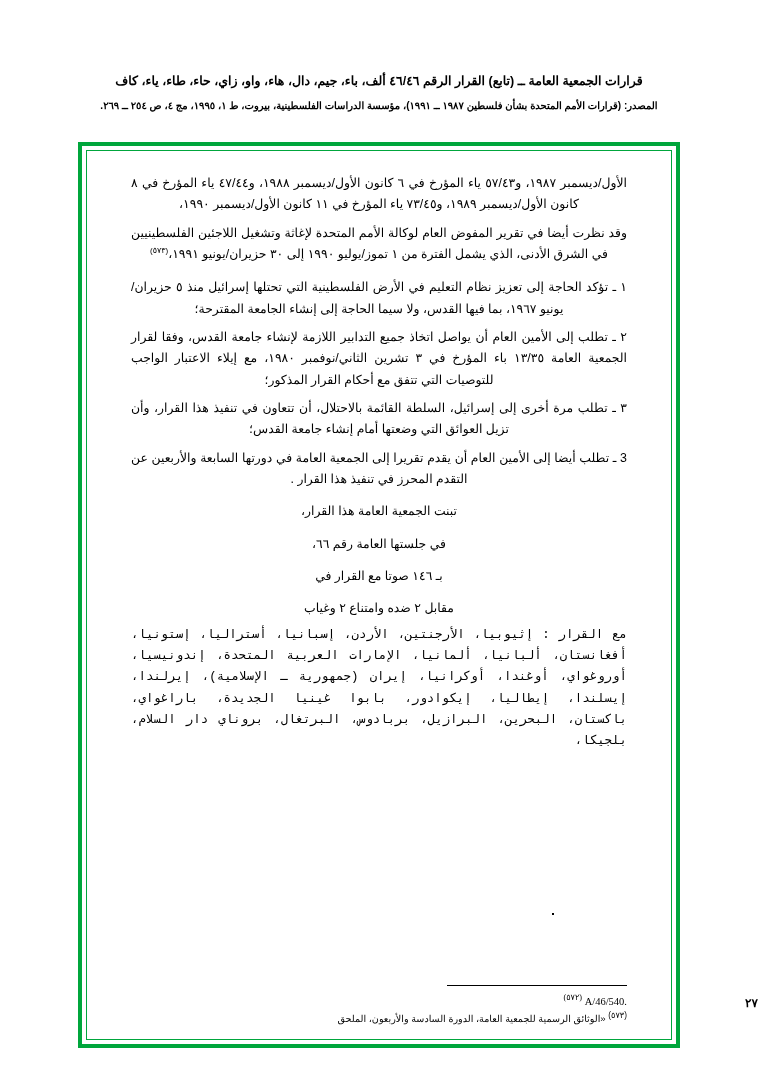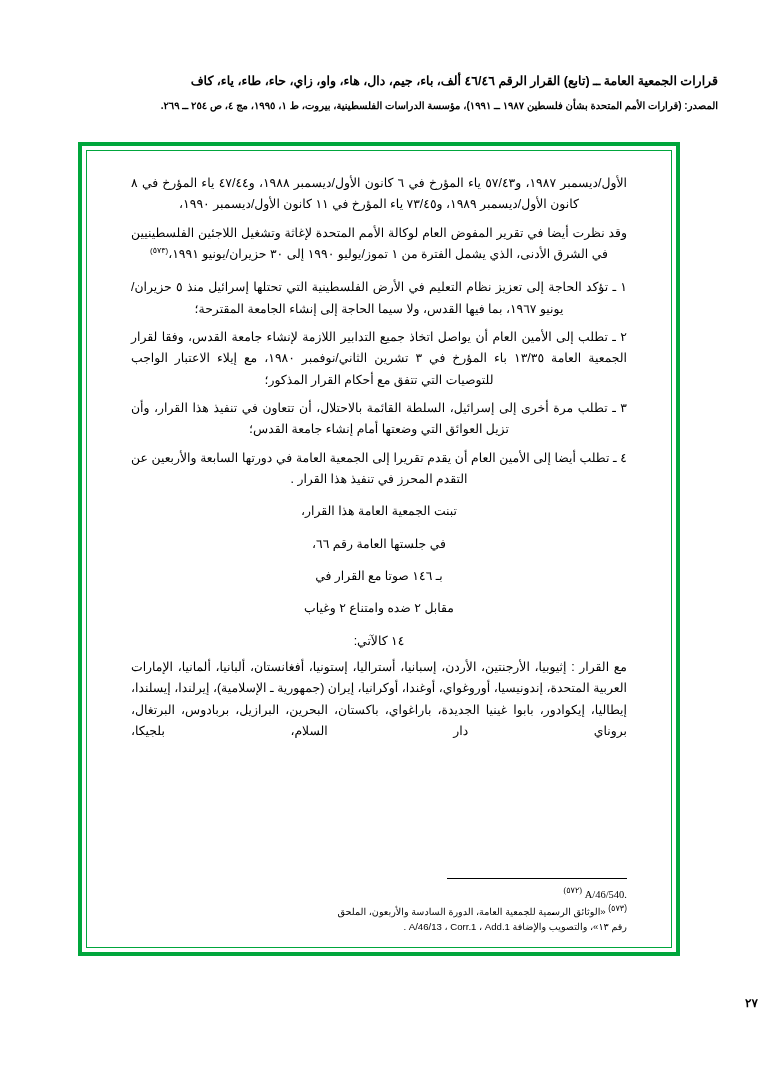--- a/index.html
+++ b/index.html
@@ -15,20 +15,21 @@
     position: relative;
     overflow: hidden;
   }
   .page {
     position: absolute;
     inset: 0;
     padding: 0;
   }
   
   .doc-header {
+    text-align: center;
     padding: 72px 40px 0 40px;
   }
   .doc-title {
     font-weight: bold;
     font-size: 12.5px;
     line-height: 1.5;
     letter-spacing: 0px;
     white-space: nowrap;
   }
   .doc-source {
@@ -37,21 +38,21 @@
     line-height: 1.6;
     margin-top: 7px;
     white-space: nowrap;
   }
   
   .frame-outer {
     position: absolute;
     left: 78px;
     top: 142px;
     width: 602px;
-    height: 814px;
+    height: 906px;
     border: 4px solid #00a63c;
     box-sizing: border-box;
     background: #ffffff;
   }
   .frame-inner {
     position: absolute;
     inset: 4px;
     border: 1px solid #00a63c;
     box-sizing: border-box;
     padding: 22px 44px 10px 44px;
@@ -90,20 +91,21 @@
     text-align: center;
     text-align-last: center;
   }
   .vote-block {
     margin-top: 3px;
   }
   .vote-block .para { text-align: right; margin-top: 11px; }
   .countries .para {
     text-align: justify;
     text-align-last: justify;
+    font-family: Liberation Mono, monospace;
   }
   
   .footnotes {
     position: absolute;
     left: 44px;
     right: 44px;
     bottom: 12px;
   }
   .fn-rule {
     width: 180px;
@@ -176,28 +178,27 @@
         <div class="gap-sm"></div>
 
         <div class="para center-last">٢ ـ تطلب إلى الأمين العام أن يواصل اتخاذ جميع التدابير اللازمة لإنشاء جامعة القدس، وفقا لقرار الجمعية العامة ١٣/٣٥ باء المؤرخ في ٣ تشرين الثاني/نوفمبر ١٩٨٠، مع إيلاء الاعتبار الواجب للتوصيات التي تتفق مع أحكام القرار المذكور؛</div>
 
         <div class="gap-sm"></div>
 
         <div class="para center-last">٣ ـ تطلب مرة أخرى إلى إسرائيل، السلطة القائمة بالاحتلال، أن تتعاون في تنفيذ هذا القرار، وأن تزيل العوائق التي وضعتها أمام إنشاء جامعة القدس؛</div>
 
         <div class="gap-sm"></div>
 
-        <div class="para center-last">٤ ـ تطلب أيضا إلى الأمين العام أن يقدم تقريرا إلى الجمعية العامة في دورتها السابعة والأربعين عن التقدم المحرز في تنفيذ هذا القرار .</div>
+        <div class="para center-last">3 ـ تطلب أيضا إلى الأمين العام أن يقدم تقريرا إلى الجمعية العامة في دورتها السابعة والأربعين عن التقدم المحرز في تنفيذ هذا القرار .</div>
 
         <div class="vote-block">
           <div class="para tight">تبنت الجمعية العامة هذا القرار،</div>
           <div class="para tight">في جلستها العامة رقم ٦٦،</div>
           <div class="para tight">بـ ١٤٦ صوتا مع القرار في</div>
           <div class="para tight">مقابل ٢ ضده وامتناع ٢ وغياب</div>
-          <div class="para tight">١٤ كالآتي:</div>
         </div>
 
         <div class="gap-sm"></div>
 
         <div class="countries">
           <div class="para">مع القرار : إثيوبيا، الأرجنتين، الأردن، إسبانيا، أستراليا، إستونيا، أفغانستان، ألبانيا، ألمانيا، الإمارات العربية المتحدة، إندونيسيا، أوروغواي، أوغندا، أوكرانيا، إيران (جمهورية ـ الإسلامية)، إيرلندا، إيسلندا، إيطاليا، إيكوادور، بابوا غينيا الجديدة، باراغواي، باكستان، البحرين، البرازيل، بربادوس، البرتغال، بروناي دار السلام، بلجيكا،</div>
         </div>
 
       </div>
 
@@ -206,23 +207,20 @@
       <div class="footnotes">
         <div class="fn-rule"></div>
         <div class="fn fn-ltr">
           <span class="fn-id">(٥٧٢)</span>
           <span>A/46/540.</span>
         </div>
         <div class="fn">
           <span class="fn-id">(٥٧٣)</span>
           <span>«الوثائق الرسمية للجمعية العامة، الدورة السادسة والأربعون، الملحق</span>
         </div>
-        <div class="fn">
-          <span>رقم ١٣»، والتصويب والإضافة A/46/13 ، Corr.1 ، Add.1 .</span>
-        </div>
       </div>
 
     </div>
   </div>
 
   <div class="page-number">٢٧</div>
 
 </div>
 
 </body></html>

